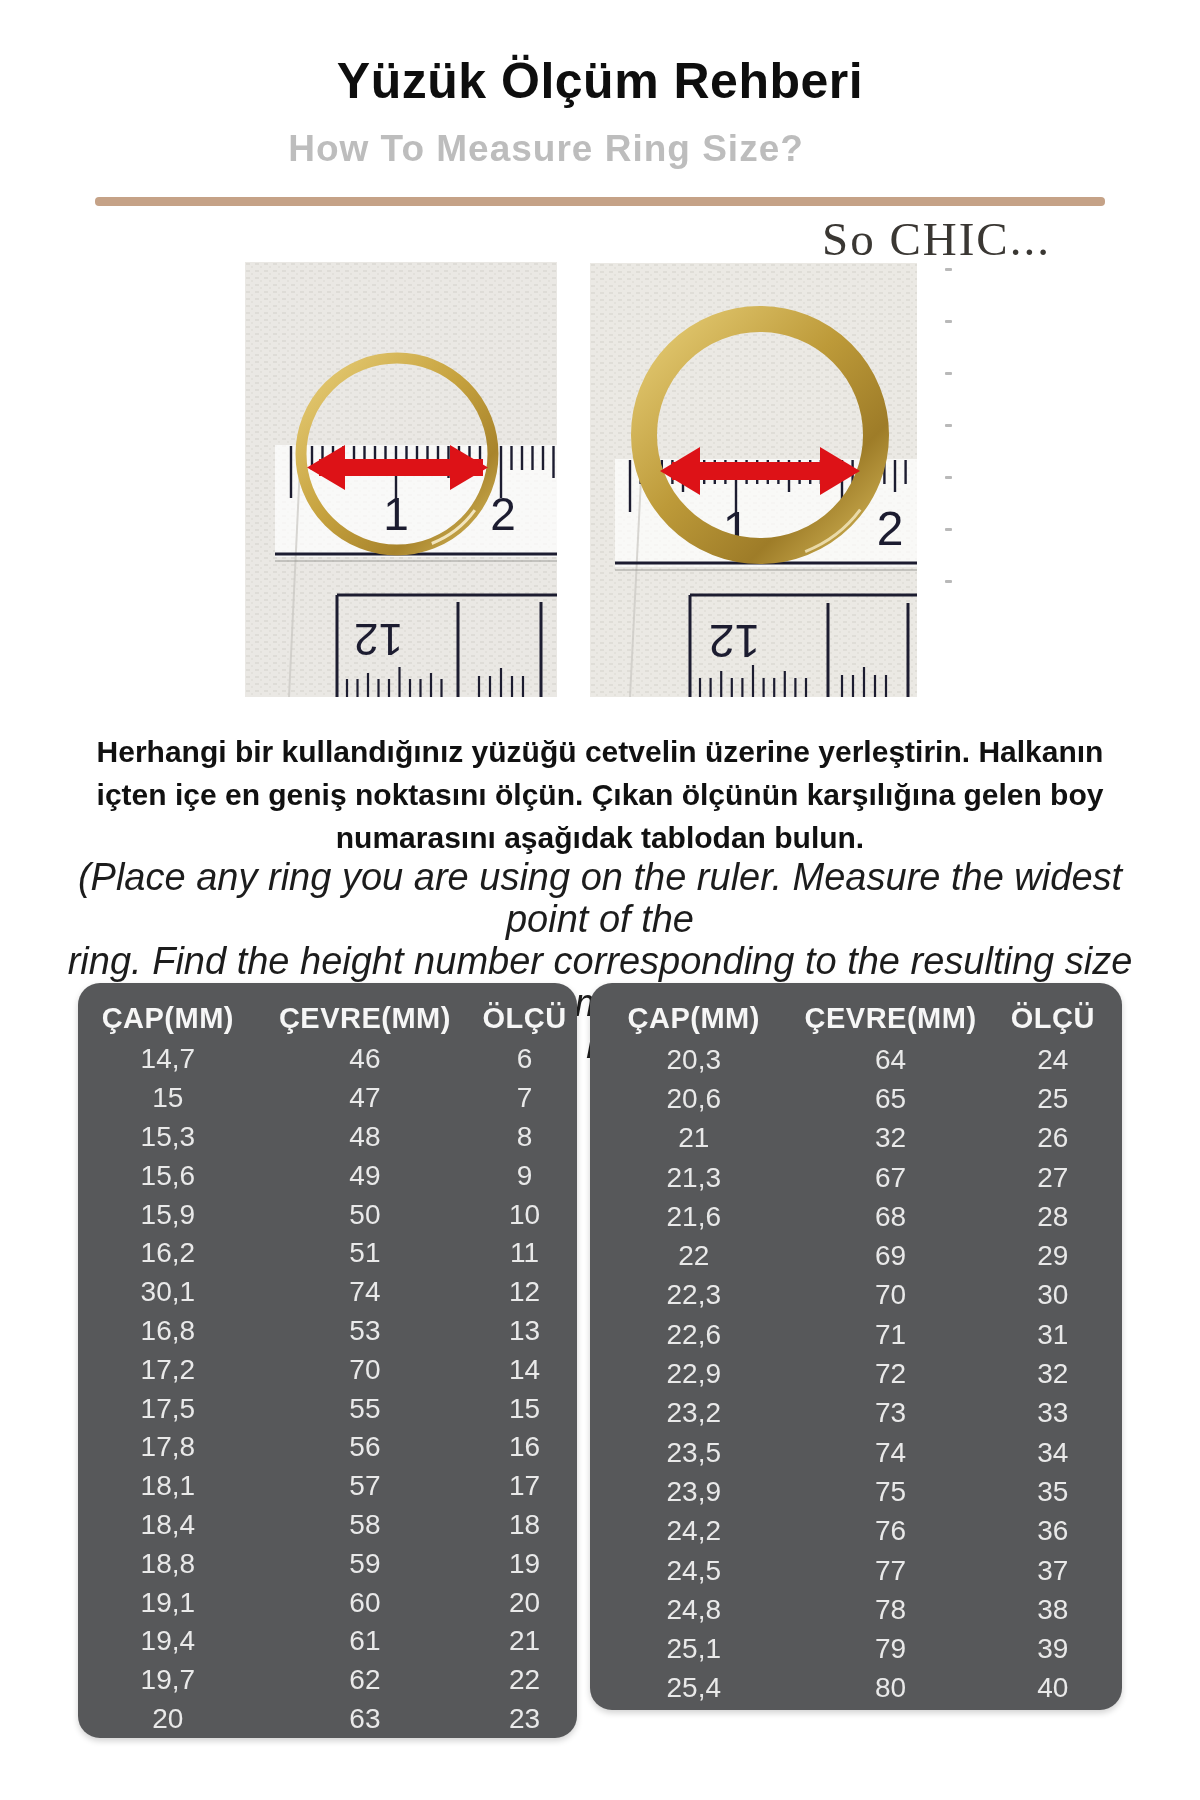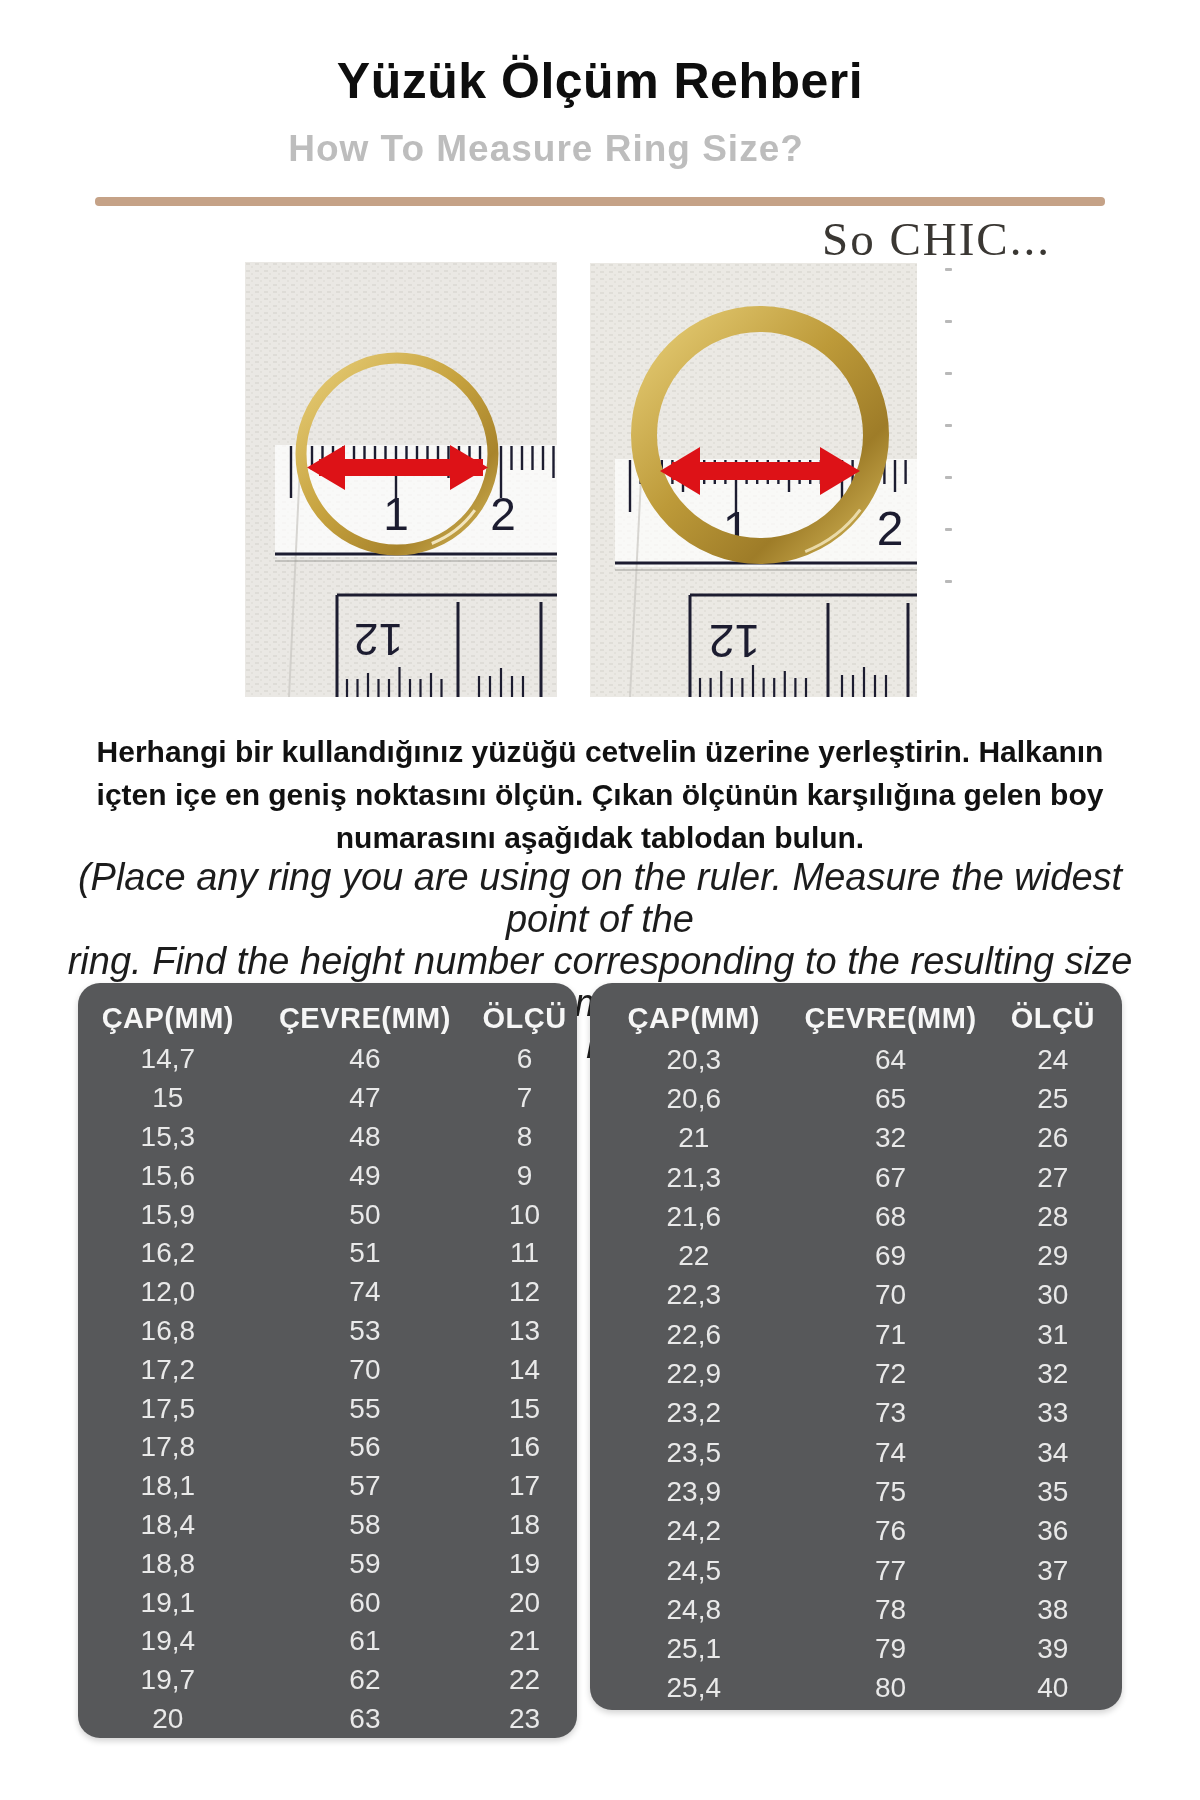--- a/index.html
+++ b/index.html
@@ -293,21 +293,21 @@
           <div class="t-cell">15,9</div>
           <div class="t-cell">50</div>
           <div class="t-cell">10</div>
         </div>
         <div class="t-row">
           <div class="t-cell">16,2</div>
           <div class="t-cell">51</div>
           <div class="t-cell">11</div>
         </div>
         <div class="t-row">
-          <div class="t-cell">12,0</div>
+          <div class="t-cell">30,1</div>
           <div class="t-cell">74</div>
           <div class="t-cell">12</div>
         </div>
         <div class="t-row">
           <div class="t-cell">16,8</div>
           <div class="t-cell">53</div>
           <div class="t-cell">13</div>
         </div>
         <div class="t-row">
           <div class="t-cell">17,2</div>

